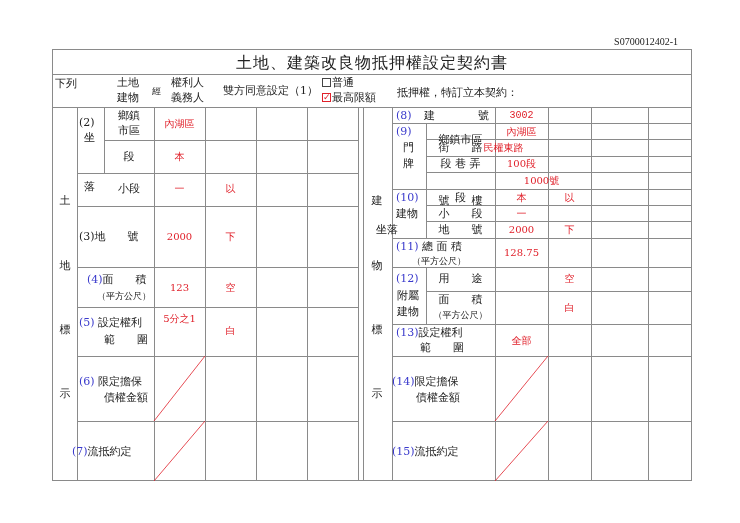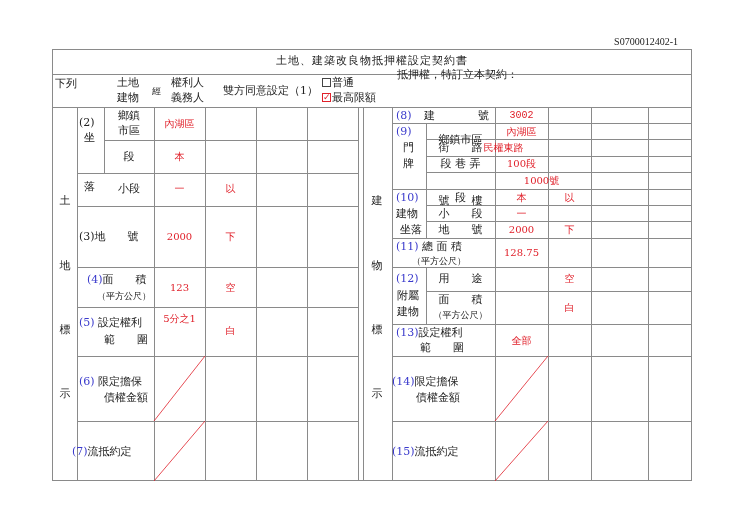--- a/index.html
+++ b/index.html
@@ -7,21 +7,21 @@
          font-family:"DejaVu Serif", "Liberation Serif", serif; color:#222; }
   .ln-h { position:absolute; height:0; border-top:1px solid #8a8a8a; }
   .ln-v { position:absolute; width:0; border-left:1px solid #8a8a8a; }
   .outer { position:absolute; left:52px; top:49px; width:640px; height:432px; border:1px solid #8a8a8a; box-sizing:border-box; }
   .t { position:absolute; font-size:11px; line-height:14px; white-space:nowrap; color:#222; }
   .c { text-align:center; }
   .red { color:#e0202a; font-size:10px; }
   .num { color:#3a3acc; }
   .small { font-size:9px; }
   .doc-id { position:absolute; right:62px; top:36px; font-size:10px; font-family:"Liberation Serif", serif; color:#222; }
-  .title { position:absolute; left:52px; width:640px; top:53px; text-align:center; font-size:11px; letter-spacing:1px; }
+  .title { position:absolute; left:52px; width:640px; top:53px; text-align:center; font-size:16px; letter-spacing:1px; }
   .cb { display:inline-block; width:9px; height:9px; border:1px solid #444; vertical-align:-1px; margin-right:1px; box-sizing:border-box; position:relative; }
   .cb.checked { border-color:#e0202a; }
   .cb.checked::after { content:"✓"; position:absolute; left:0px; top:-4px; font-size:9px; color:#e0202a; font-family:"DejaVu Sans", sans-serif; }
   svg.slash { position:absolute; overflow:visible; }
   .vert { position:absolute; font-size:11px; width:14px; text-align:center; }
 </style>
 </head>
 <body>
 
 <div class="doc-id">S0700012402-1</div>
@@ -38,21 +38,21 @@
   <div class="t small" style="left:152px;top:84px;">經</div>
   <div class="t" style="left:171px;top:76px;">權利人</div>
   <div class="t" style="left:171px;top:91px;">義務人</div>
   <div class="t" style="left:223px;top:84px;">雙方同意設定（1）</div>
   <div class="t" style="left:322px;top:76px;">
     <span class="cb"></span><span>普通</span>
   </div>
   <div class="t" style="left:322px;top:91px;">
     <span class="cb checked"></span><span>最高限額</span>
   </div>
-  <div class="t" style="left:397px;top:68px;">抵押權，特訂立本契約：</div>
+  <div class="t" style="left:397px;top:86px;">抵押權，特訂立本契約：</div>
 </div>
 <div class="ln-h" style="left:52px;top:107px;width:640px;"></div>
 
 <div class="ln-v" style="left:77px;top:107px;height:374px;"></div>
 <div class="ln-v" style="left:104px;top:107px;height:66px;"></div>
 <div class="ln-v" style="left:154px;top:107px;height:374px;"></div>
 <div class="ln-v" style="left:205px;top:107px;height:374px;"></div>
 <div class="ln-v" style="left:256px;top:107px;height:374px;"></div>
 <div class="ln-v" style="left:307px;top:107px;height:374px;"></div>
 <div class="ln-v" style="left:358px;top:107px;height:374px;"></div>
@@ -156,21 +156,21 @@
 <div class="t c red" style="left:495px;width:53px;top:125px;">內湖區</div>
 <div class="t c" style="left:426px;width:69px;top:141px;">街　　路</div>
 <div class="t c red" style="left:477px;width:53px;top:141px;font-family:Liberation Serif, serif;">民權東路</div>
 <div class="t c" style="left:426px;width:69px;top:157px;">段 巷 弄</div>
 <div class="t c red" style="left:495px;width:53px;top:157px;">100段</div>
 <div class="t c" style="left:426px;width:69px;top:174px;margin-top:20px;">號　　樓</div>
 <div class="t c red" style="left:495px;width:53px;top:174px;padding-left:20px;">1000號</div>
 
 <div class="t num" style="left:396px;top:191px;">(10)</div>
 <div class="t" style="left:396px;top:207px;">建物</div>
-<div class="t" style="left:400px;top:223px;">坐落</div>
+<div class="t" style="left:376px;top:223px;">坐落</div>
 
 <div class="t c" style="left:426px;width:69px;top:191px;">段</div>
 <div class="t c red" style="left:495px;width:53px;top:191px;">本</div>
 <div class="t c red" style="left:548px;width:43px;top:191px;">以</div>
 <div class="t c" style="left:426px;width:69px;top:207px;">小　　段</div>
 <div class="t c red" style="left:495px;width:53px;top:207px;">一</div>
 <div class="t c" style="left:426px;width:69px;top:223px;">地　　號</div>
 <div class="t c red" style="left:495px;width:53px;top:223px;">2000</div>
 <div class="t c red" style="left:548px;width:43px;top:223px;">下</div>
 

